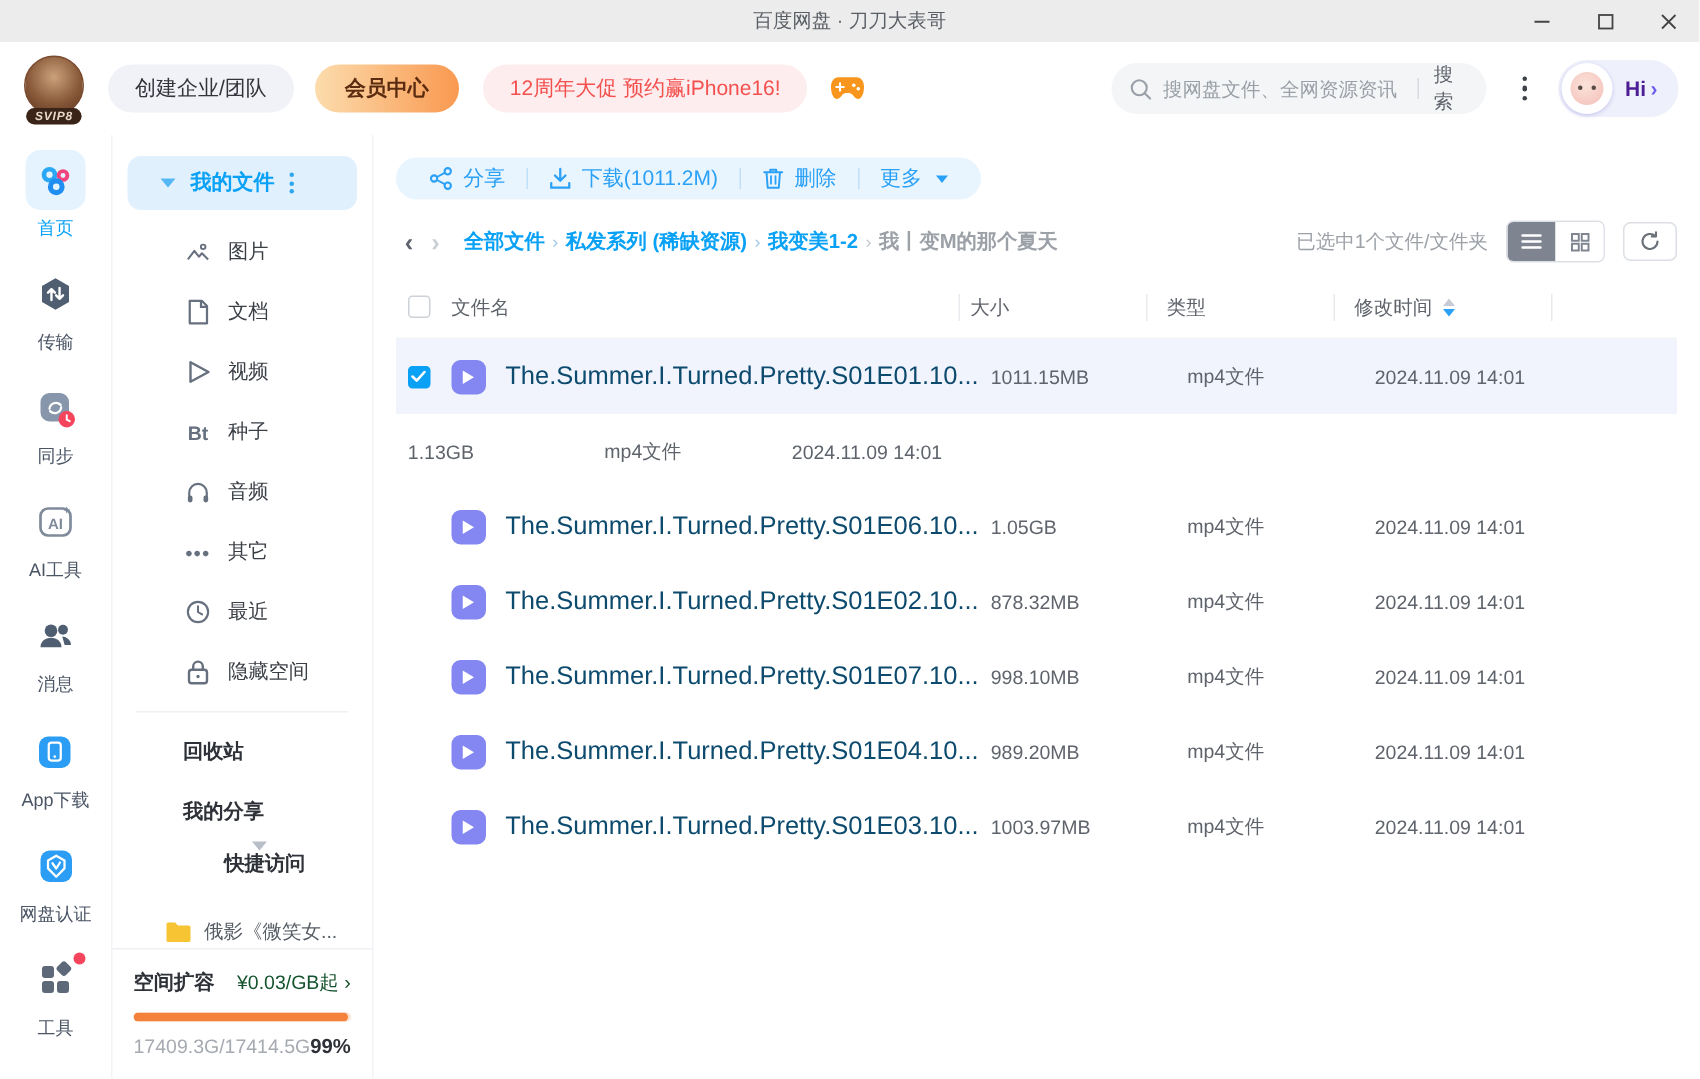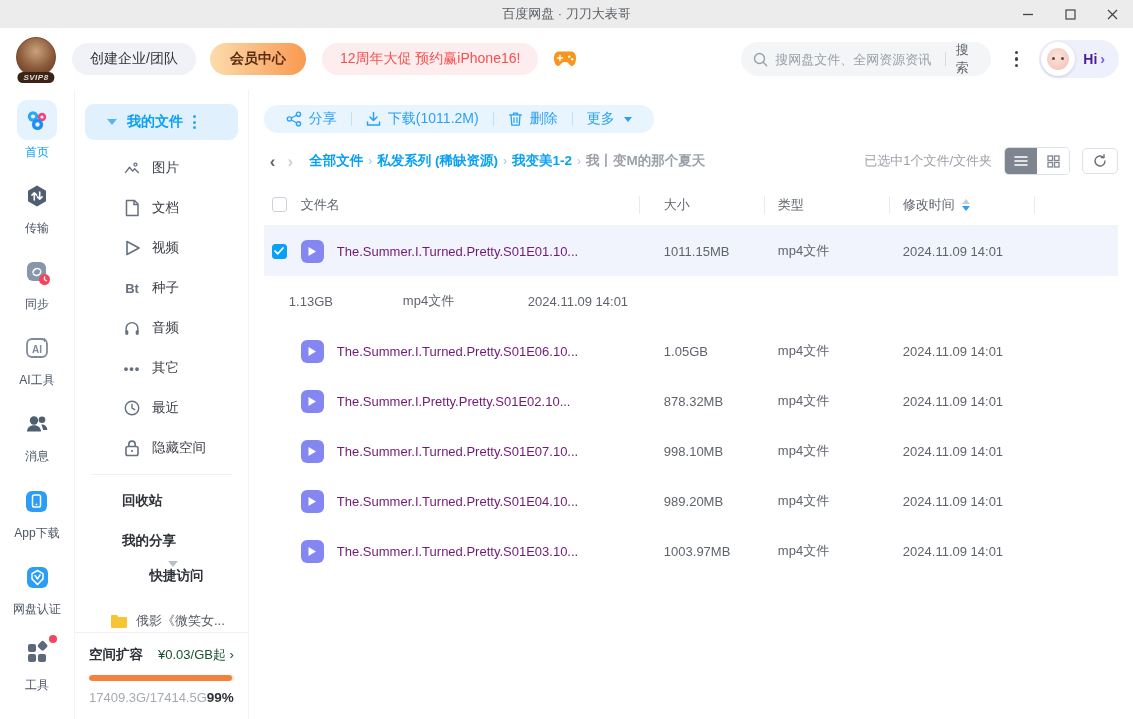--- a/index.html
+++ b/index.html
@@ -111,39 +111,39 @@
   .crumb-right { margin-left:auto; display:flex; align-items:center; gap:12px; }
   .selected-info { font-size:13px; color:#9ca1a8; }
   .view-toggle { display:flex; border:1px solid #dcdfe4; border-radius:5px; overflow:hidden; }
   .view-seg { width:32px; height:26px; display:flex; align-items:center; justify-content:center; cursor:pointer; background:#fff; }
   .view-seg.active { background:#7e8490; }
   .refresh-btn { width:36px; height:26px; border:1px solid #dcdfe4; border-radius:5px; display:flex; align-items:center; justify-content:center; cursor:pointer; background:#fff; }
 
   .table { margin-top:8px; flex:1 1 auto; min-height:0; display:flex; flex-direction:column; }
   .thead { display:flex; align-items:center; height:42px; border-bottom:1px solid #f2f3f5; color:#5f646c; font-size:13px; }
   .col-name { flex:0 0 375px; display:flex; align-items:center; }
-  .col-size { flex:0 0 125px; position:relative; padding-left:25px; }
+  .col-size { flex:0 0 125px; position:relative; padding-left:8px; }
   .col-type { flex:0 0 125px; position:relative; padding-left:14px; }
   .col-mod  { flex:0 0 145px; position:relative; padding-left:14px; display:flex; align-items:center; }
   .col-rest { flex:1 1 auto; position:relative; height:100%; }
   .thead .col-size::before, .thead .col-type::before, .thead .col-mod::before, .thead .col-rest::before {
     content:""; position:absolute; left:0; top:50%; transform:translateY(-50%); width:1px; height:18px; background:#e8eaee; }
   .checkbox { width:15px; height:15px; border:1px solid #cdd2d9; border-radius:3px; background:#fff; margin:0 14px 0 8px; flex:0 0 15px; cursor:pointer; }
   .checkbox.checked { background:#09a1f5; border-color:#09a1f5; display:flex; align-items:center; justify-content:center; }
   .sort-icons { display:flex; flex-direction:column; gap:2px; margin-left:7px; cursor:pointer; }
   .tri-up { width:0; height:0; border-left:4px solid transparent; border-right:4px solid transparent; border-bottom:5px solid #c7ccd4; }
   .tri-dn { width:0; height:0; border-left:4px solid transparent; border-right:4px solid transparent; border-top:5px solid #2aa0f7; }
 
   .rows { flex:1 1 auto; overflow:hidden; }
   .row { display:flex; align-items:center; height:50px; cursor:pointer; }
   .row.selected { background:#f1f4fd; }
   .row .checkbox { visibility:hidden; }
   .row.selected .checkbox { visibility:visible; }
   .file-icon { width:23px; height:23px; border-radius:6px; background:#8487f1; display:flex; align-items:center; justify-content:center; margin-right:13px; flex:0 0 23px; }
-  .file-name { font-size:13px; color:#701a75; overflow:hidden; text-overflow:ellipsis; white-space:nowrap; }
+  .file-name { font-size:17px; color:#0c4a6e; overflow:hidden; text-overflow:ellipsis; white-space:nowrap; }
   .cell-text { font-size:13px; color:#5f646c; }
 </style>
 </head>
 <body>
 
 <div class="window">
 
   <div class="titlebar">
     <div class="title">百度网盘 · 刀刀大表哥</div>
     <div class="win-controls">
@@ -551,21 +551,21 @@
       <span class="checkbox">
         <svg width="10" height="8" viewBox="0 0 10 8">
                     <path d="M1 4l2.8 2.8L9 1" stroke="#fff" stroke-width="1.7" fill="none" stroke-linecap="round" stroke-linejoin="round"></path>
                   </svg>
       </span>
       <span class="file-icon">
         <svg width="10" height="11" viewBox="0 0 10 11">
                     <path d="M1.5 1l7.5 4.5L1.5 10z" fill="#fff"></path>
                   </svg>
       </span>
-      <span class="file-name">The.Summer.I.Pretty.Pretty.S01E02.10...</span>
+      <span class="file-name">The.Summer.I.Turned.Pretty.S01E02.10...</span>
     </div>
     <div class="col-size cell-text">878.32MB</div>
     <div class="col-type cell-text">mp4文件</div>
     <div class="col-mod cell-text">2024.11.09 14:01</div>
     <div class="col-rest"></div>
   </div>
 
   <div class="row">
     <div class="col-name">
       <span class="checkbox">

